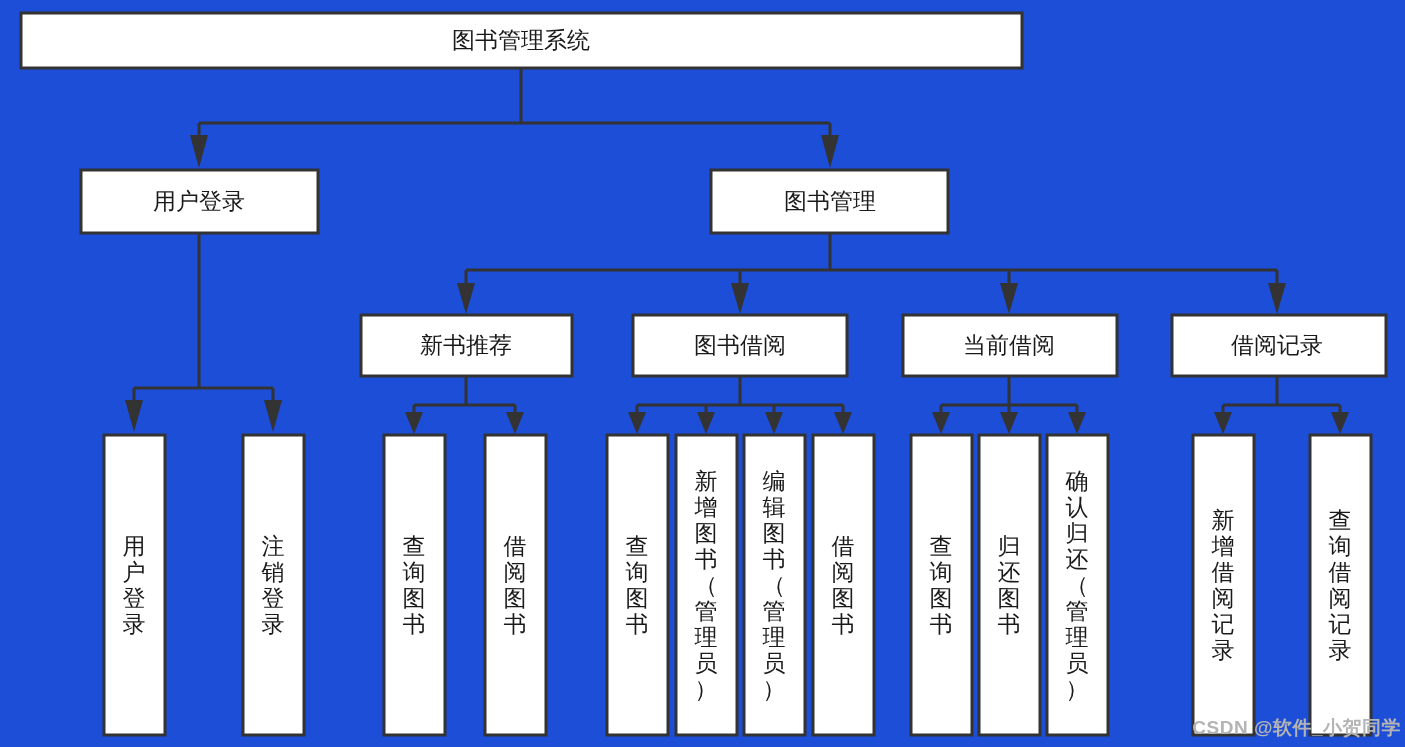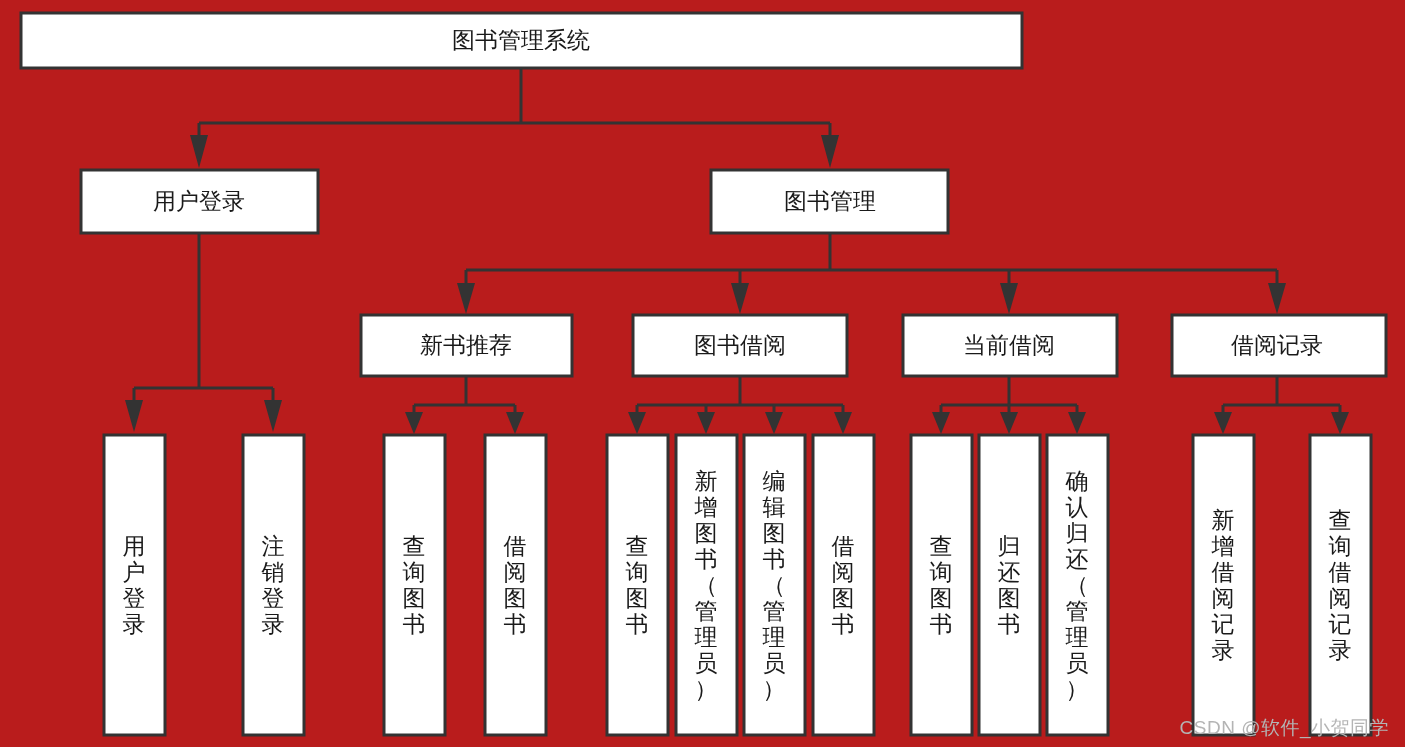--- a/index.html
+++ b/index.html
@@ -8,21 +8,21 @@
     padding: 0;
     background: #ffffff;
   }
   body {
     font-family: "Liberation Sans", "DejaVu Sans", sans-serif;
   }
   #diagram-root {
     position: relative;
     width: 1405px;
     height: 747px;
-    background: #b91c1c;
+    background: #1d4ed8;
     overflow: hidden;
   }
   svg#tree-svg {
     position: absolute;
     left: 0;
     top: 0;
     width: 1405px;
     height: 747px;
   }
   .node-box {
@@ -48,29 +48,30 @@
     dominant-baseline: middle;
   }
   .node-label-v {
     font-family: "Liberation Sans", "DejaVu Sans", sans-serif;
     fill: #1a1a1a;
     font-size: 23px;
     text-anchor: middle;
   }
   .watermark {
     position: absolute;
-    right: 16px;
+    right: 4px;
     bottom: 6px;
     font-family: "Liberation Sans", "DejaVu Sans", sans-serif;
     font-size: 19px;
     color: #b4b4b4;
     letter-spacing: 0.5px;
     white-space: nowrap;
     pointer-events: none;
     user-select: none;
+    font-weight: bold;
   }
 </style>
 </head>
 <body>
 
 <div id="diagram-root">
 
   <svg id="tree-svg" viewBox="0 0 1405 747" xmlns="http://www.w3.org/2000/svg">
 
     <g>

